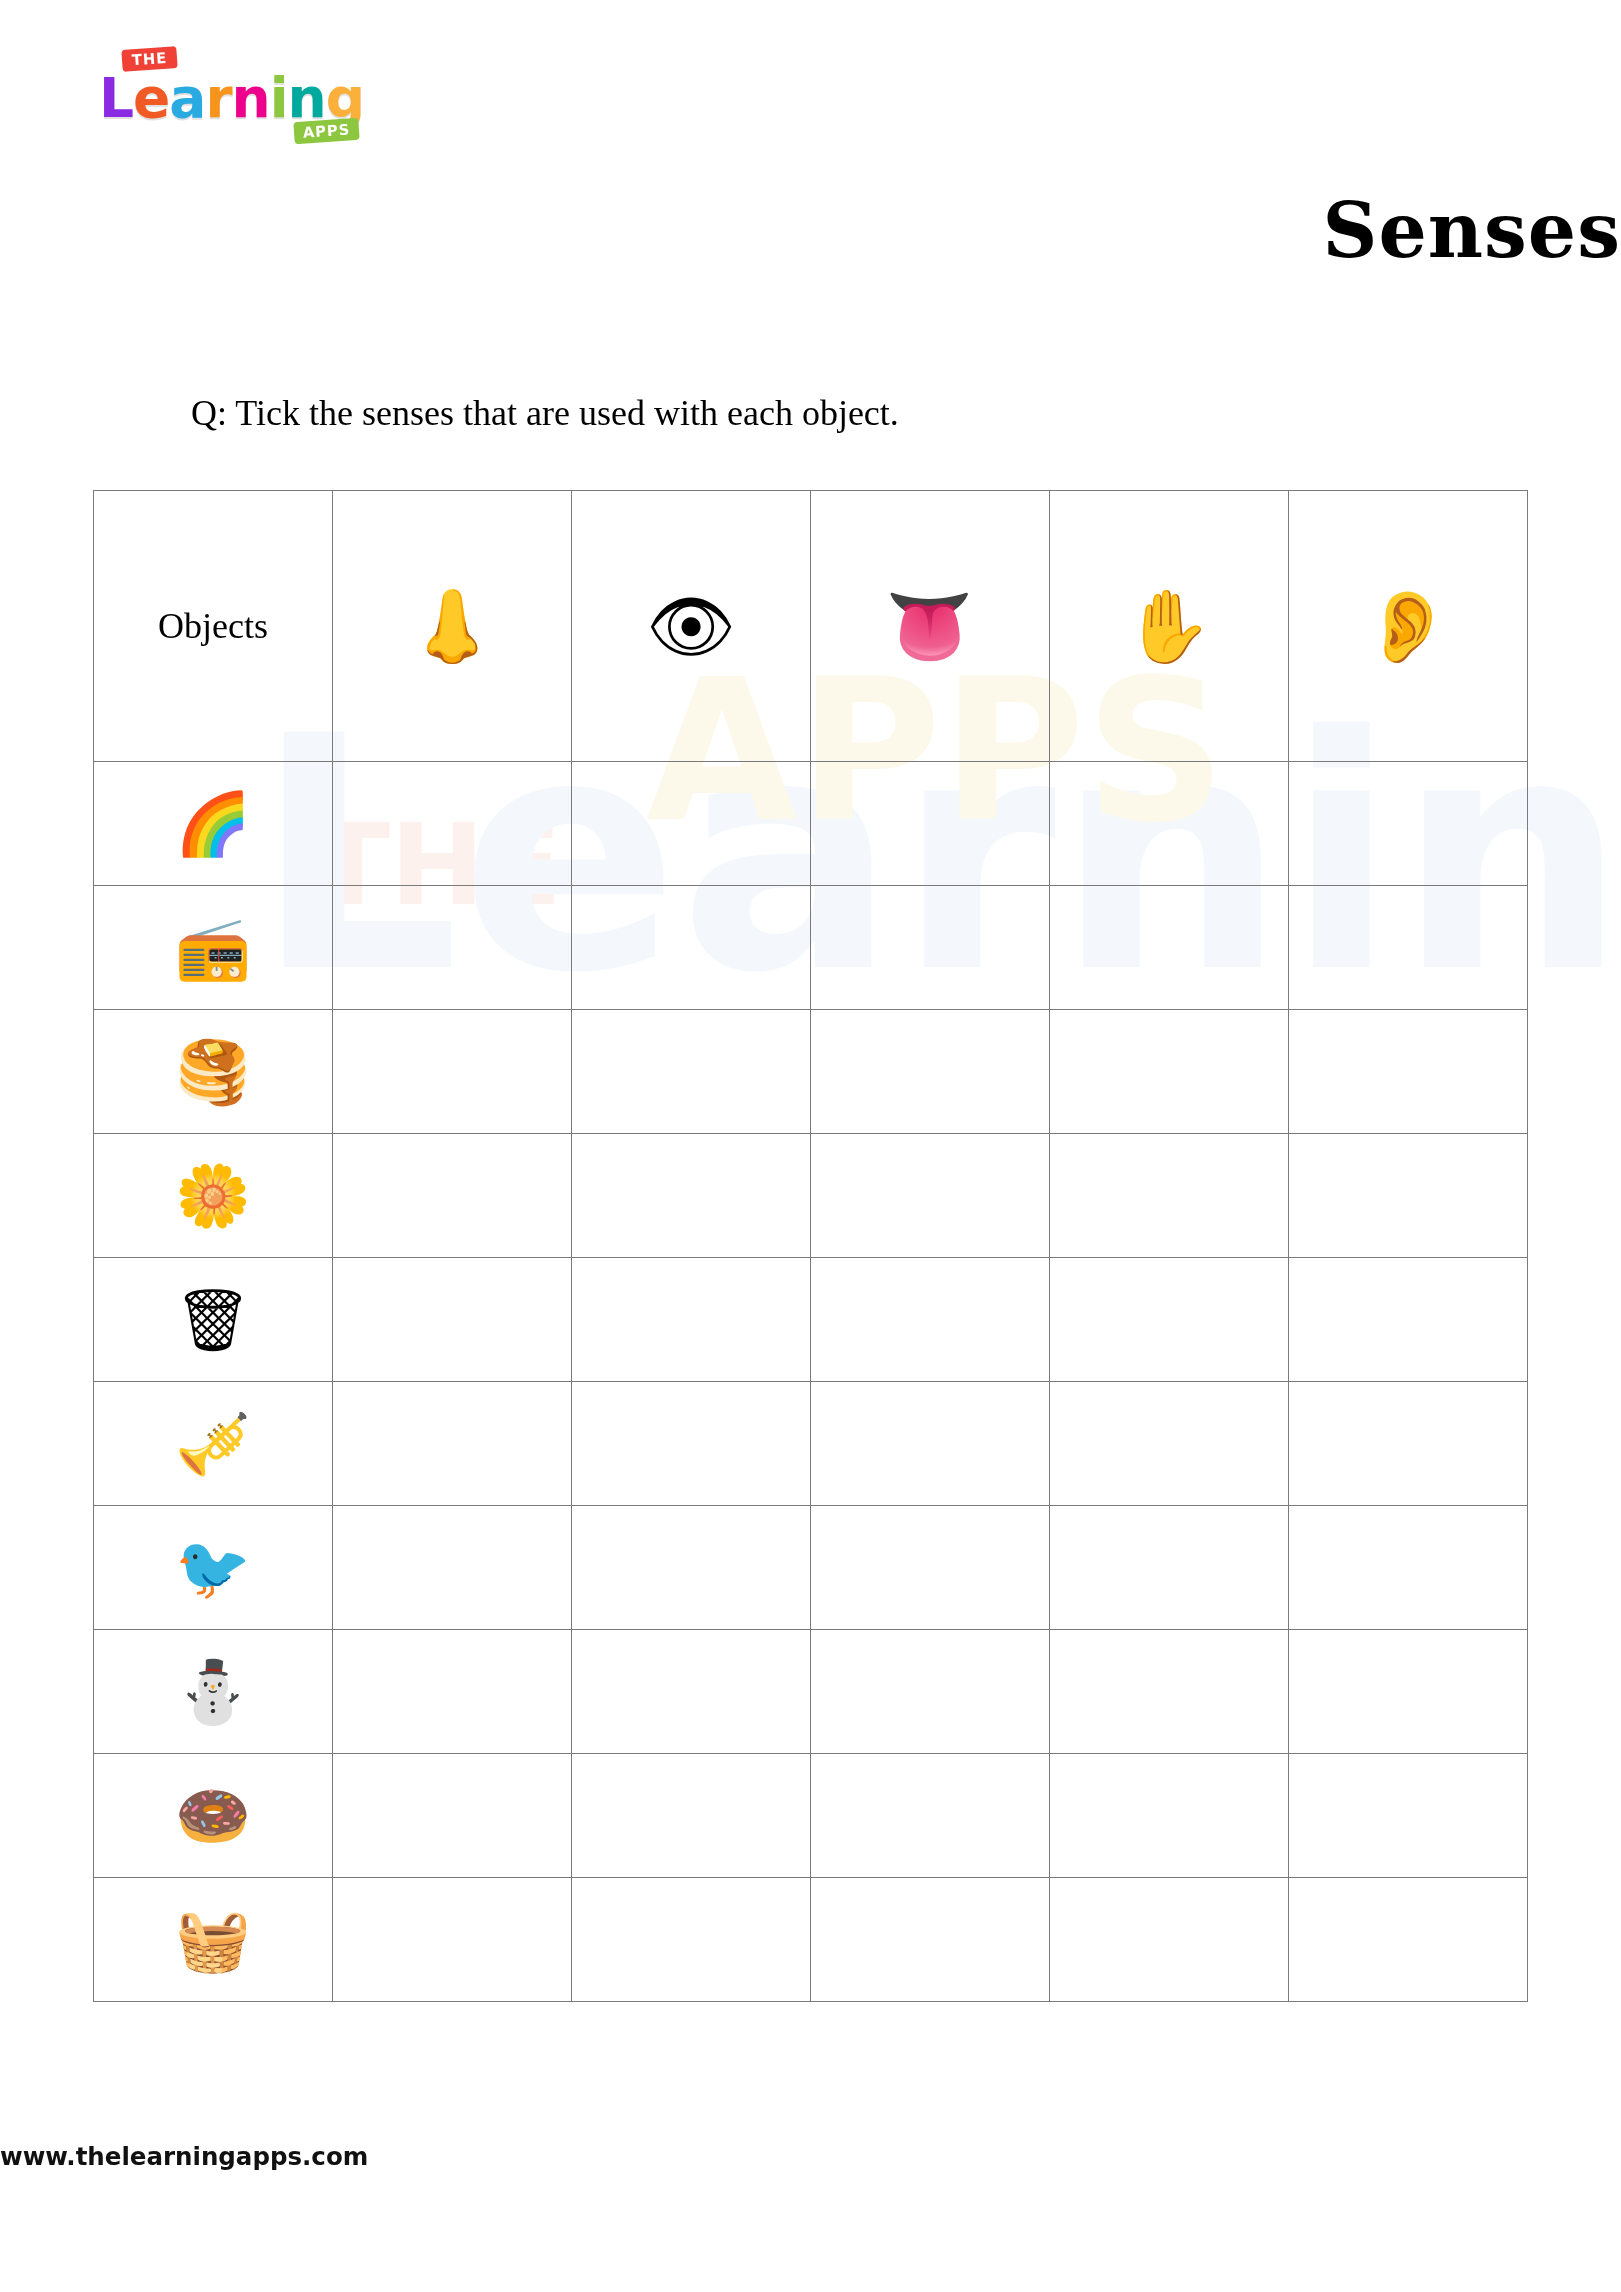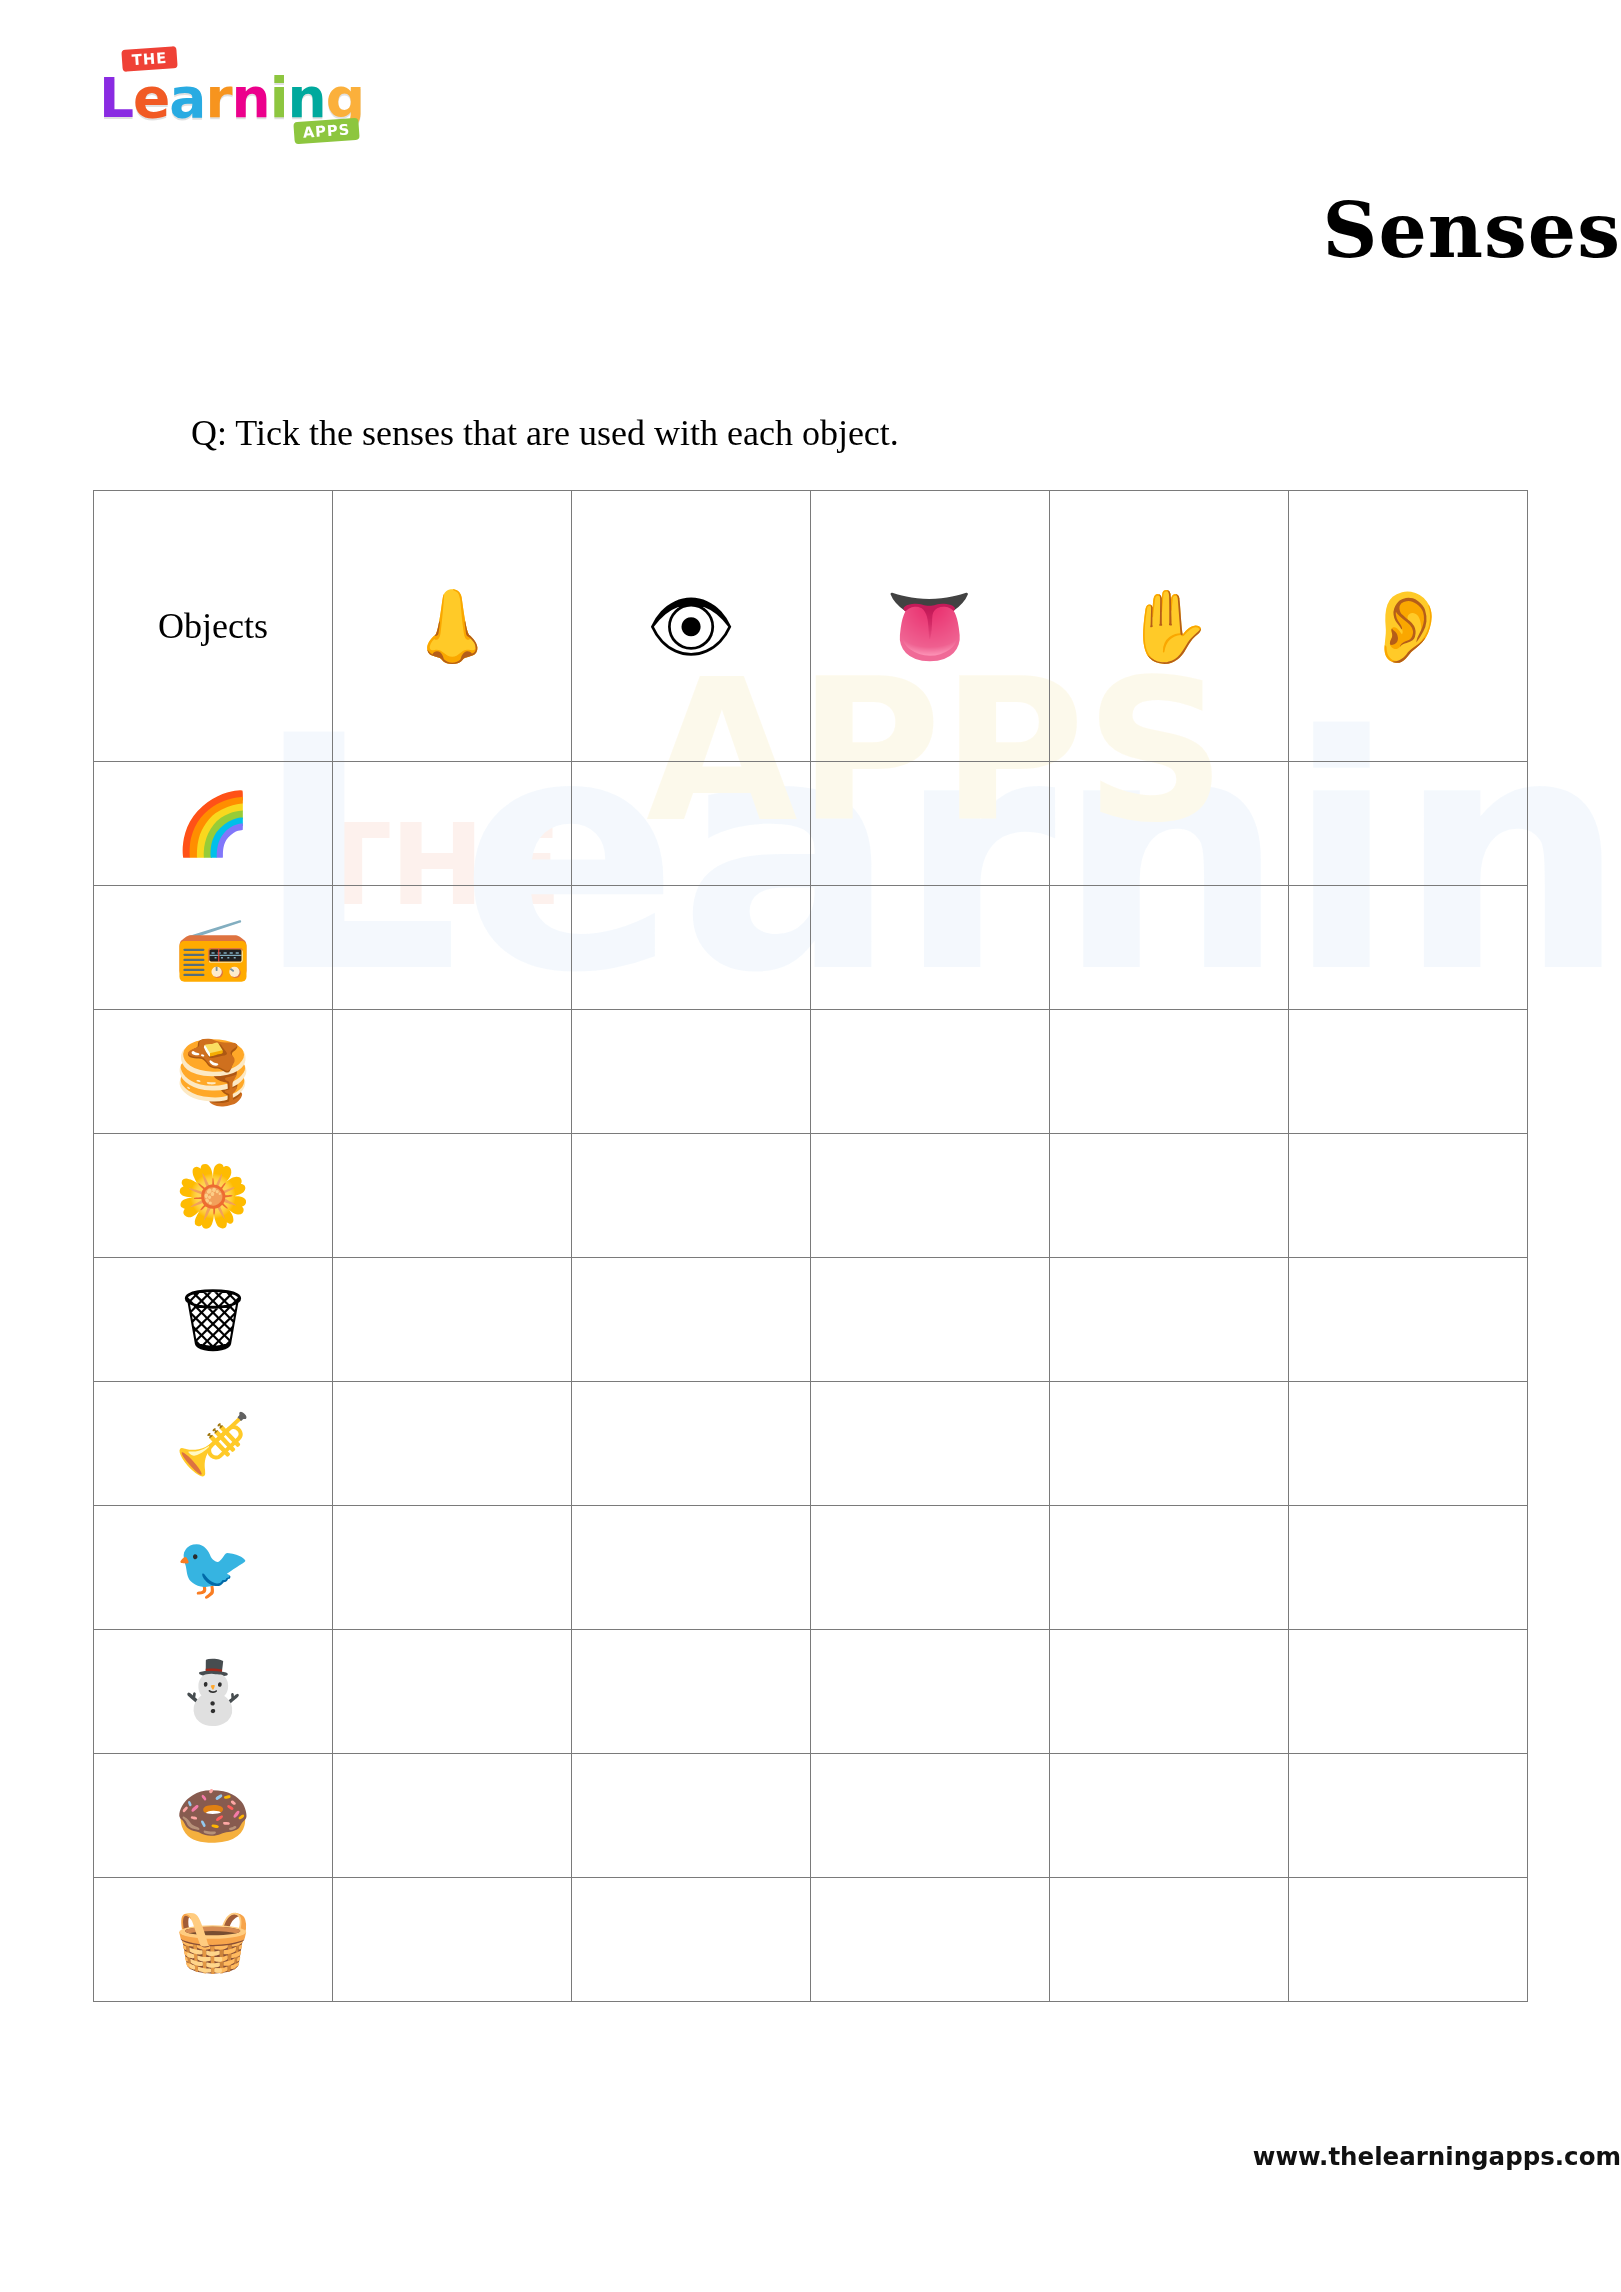--- a/index.html
+++ b/index.html
@@ -82,21 +82,20 @@
     letter-spacing: 1px;
   }
 
   .question {
     position: absolute;
     left: 191px;
     top: 392px;
     font-family: "Liberation Serif", serif;
     font-size: 36px;
     color: #000000;
-    margin-top: 20px;
   }
 
   
   .watermark {
     position: absolute;
     left: 225px;
     top: 549px;
     width: 980px;
     height: 765px;
     opacity: 0.22;
@@ -147,21 +146,21 @@
     display: inline-block;
   }
   .emoji-head { font-size: 71px; }
   .emoji-obj  { font-size: 61px; }
 
   .footer {
     position: absolute;
     left: 0;
     top: 2142px;
     width: 100%;
-    text-align: right;
+    text-align: left;
     font-family: "DejaVu Sans", sans-serif;
     font-weight: bold;
     font-size: 24.5px;
     color: #111111;
   }
 </style>
 </head>
 <body>
 
 <div class="logo">

